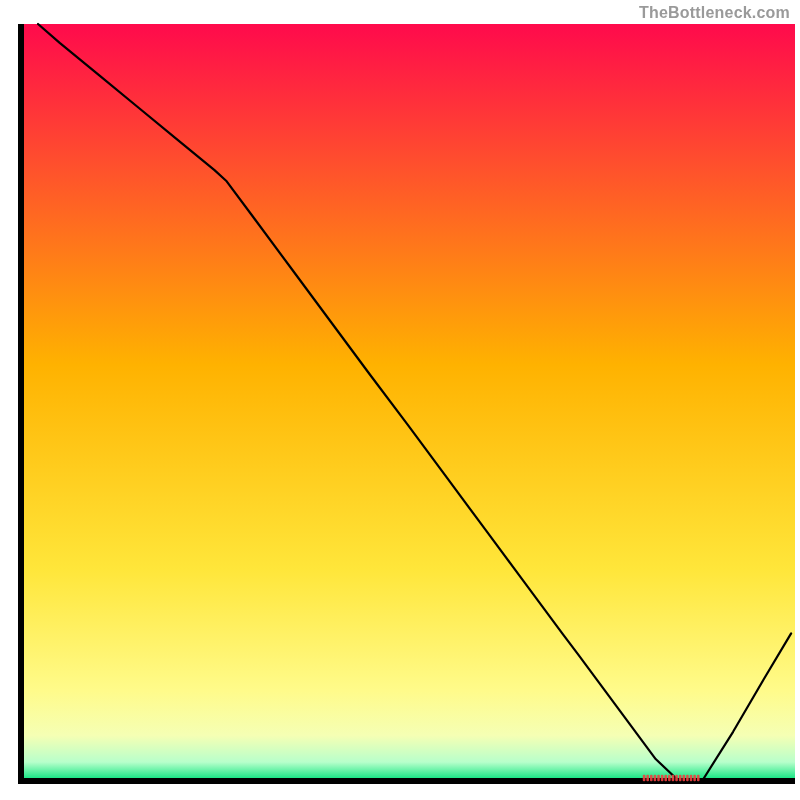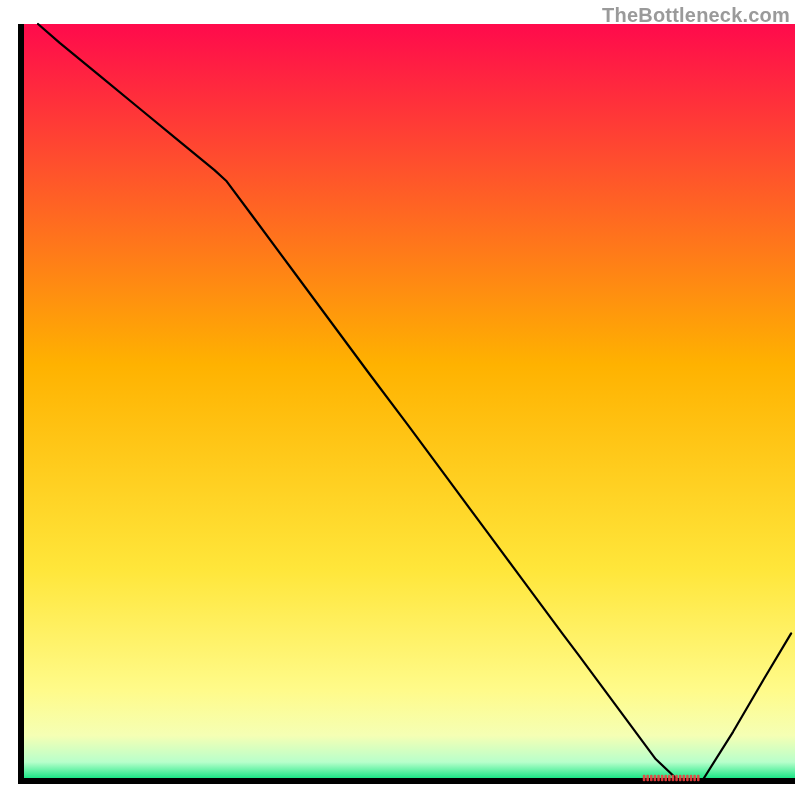--- a/index.html
+++ b/index.html
@@ -7,21 +7,21 @@
   .stage {
     position: relative;
     width: 800px;
     height: 800px;
   }
   .attribution {
     position: absolute;
     top: 4px;
     right: 10px;
     font-family: Arial, Helvetica, sans-serif;
-    font-size: 20px;
+    font-size: 16px;
     font-weight: bold;
     color: #9a9a9a;
     letter-spacing: 0.2px;
   }
   .chart-svg {
     position: absolute;
     top: 0; left: 0;
     width: 800px; height: 800px;
     display: block;
   }

